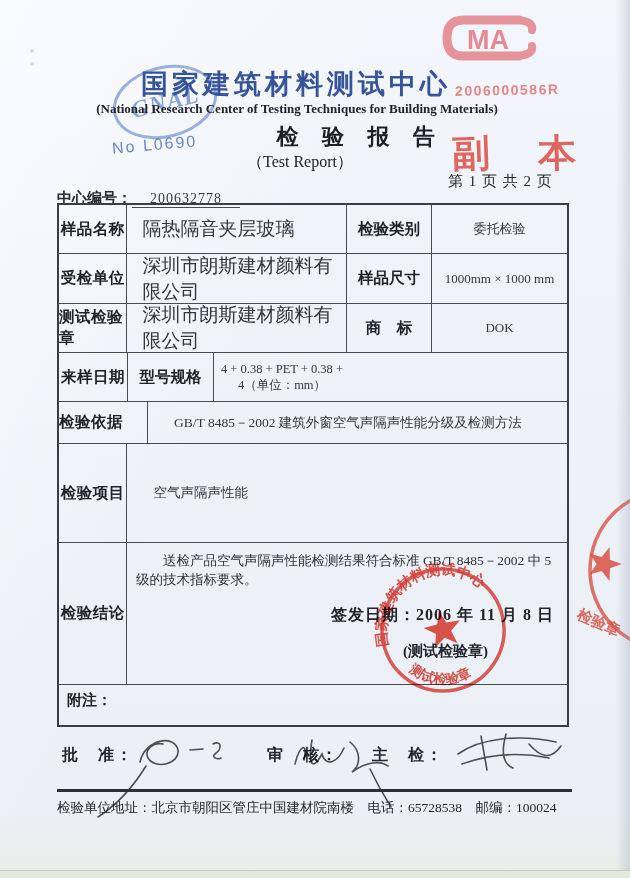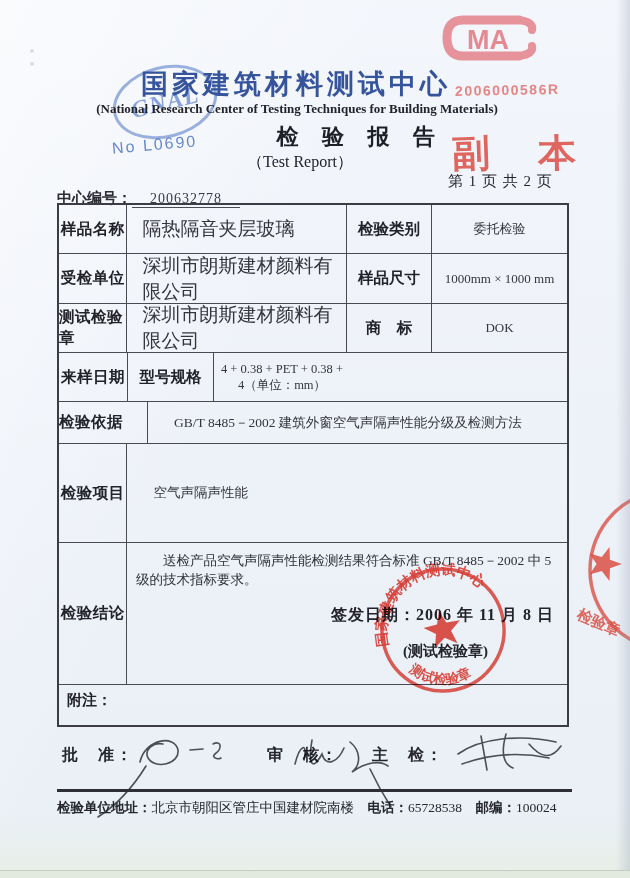--- a/index.html
+++ b/index.html
@@ -70,21 +70,21 @@
   .sign-date{position:absolute;left:272px;top:62px;font-size:16px;font-weight:bold;color:#23242b;letter-spacing:1px;}
   .seal-note{position:absolute;left:344px;top:99px;font-size:15px;font-weight:bold;color:#23242b;}
   .note-lbl{position:absolute;left:8px;top:6px;font-weight:bold;font-size:15px;color:#222329;}
 
   
   .approval{position:absolute;top:745px;font-size:16px;font-weight:bold;color:#26272e;letter-spacing:2px;}
   .ap1{left:62px;} .ap2{left:222px;margin-left:45px;} .ap3{left:372px;}
   .sig-svg{position:absolute;left:50px;top:722px;mix-blend-mode:multiply;}
   .foot-rule{position:absolute;left:57px;top:789px;width:515px;height:3px;background:#2e2f36;}
   .footer{position:absolute;left:57px;top:799px;width:540px;font-size:13.5px;color:#26272e;}
-  .footer b{font-weight:bold;margin-top:20px;}
+  .footer b{font-weight:normal;margin-top:20px;}
   .holes{position:absolute;left:24px;top:40px;}
   .holes i{display:block;width:4px;height:4px;border-radius:50%;background:#d7dde6;box-shadow:0 1px 0 #fff;margin:9px 6px;}
 </style>
 </head>
 <body>
 
 <div id="page">
 
   <div class="holes">
       <i></i>

